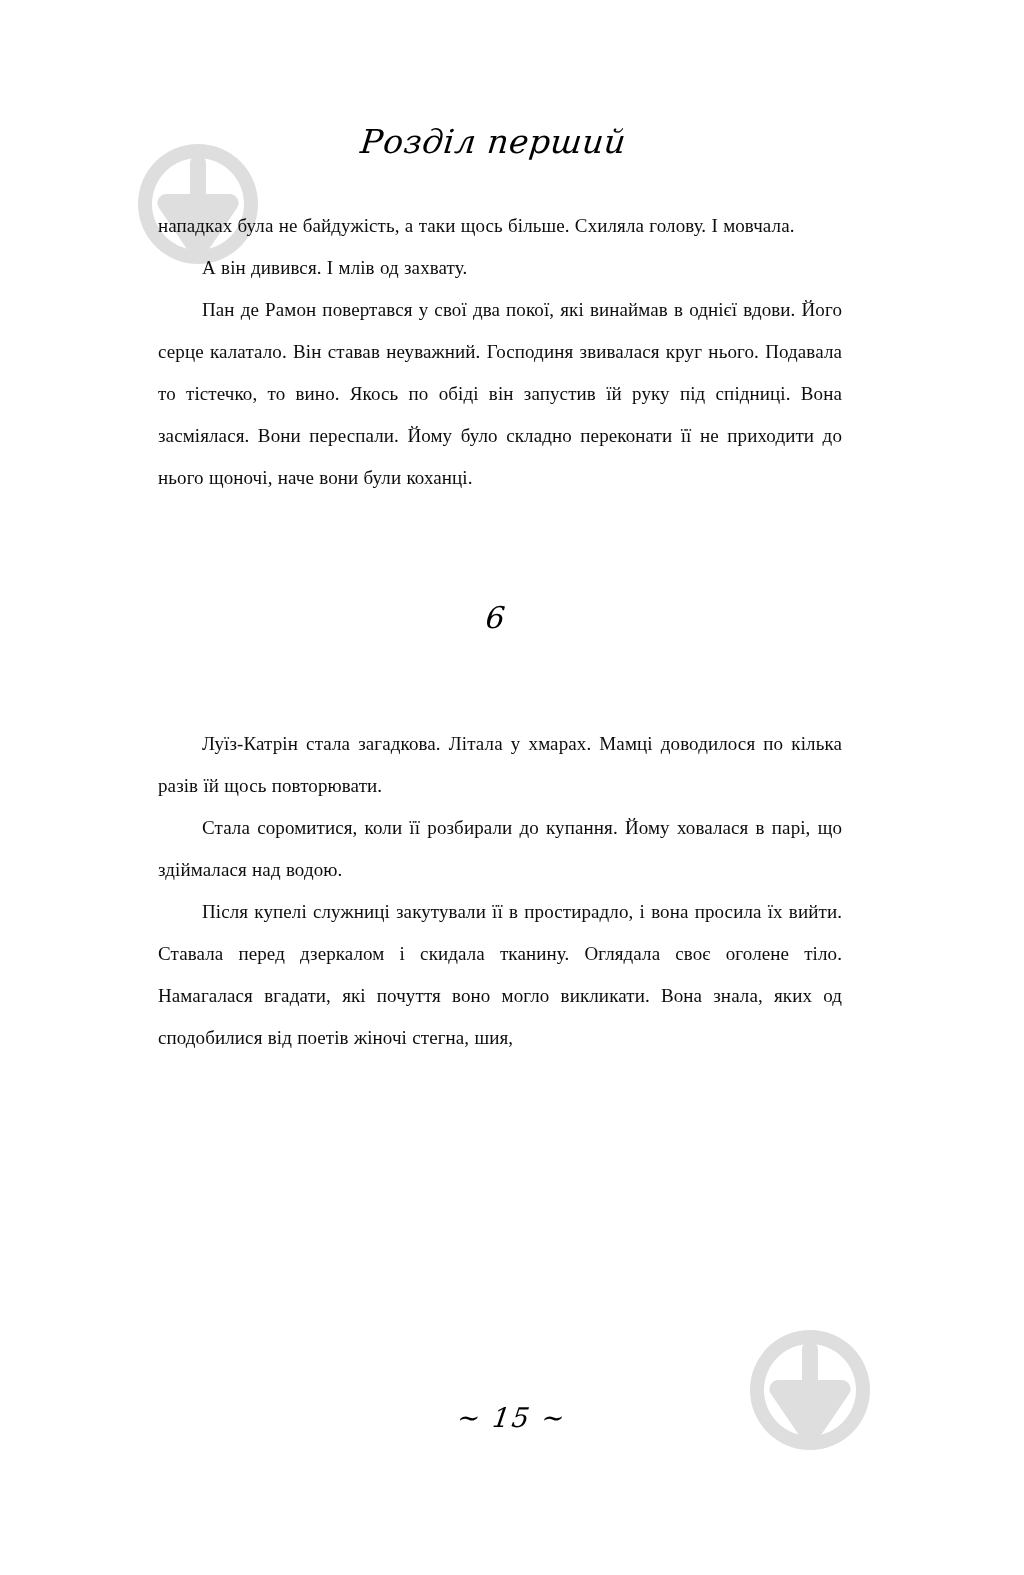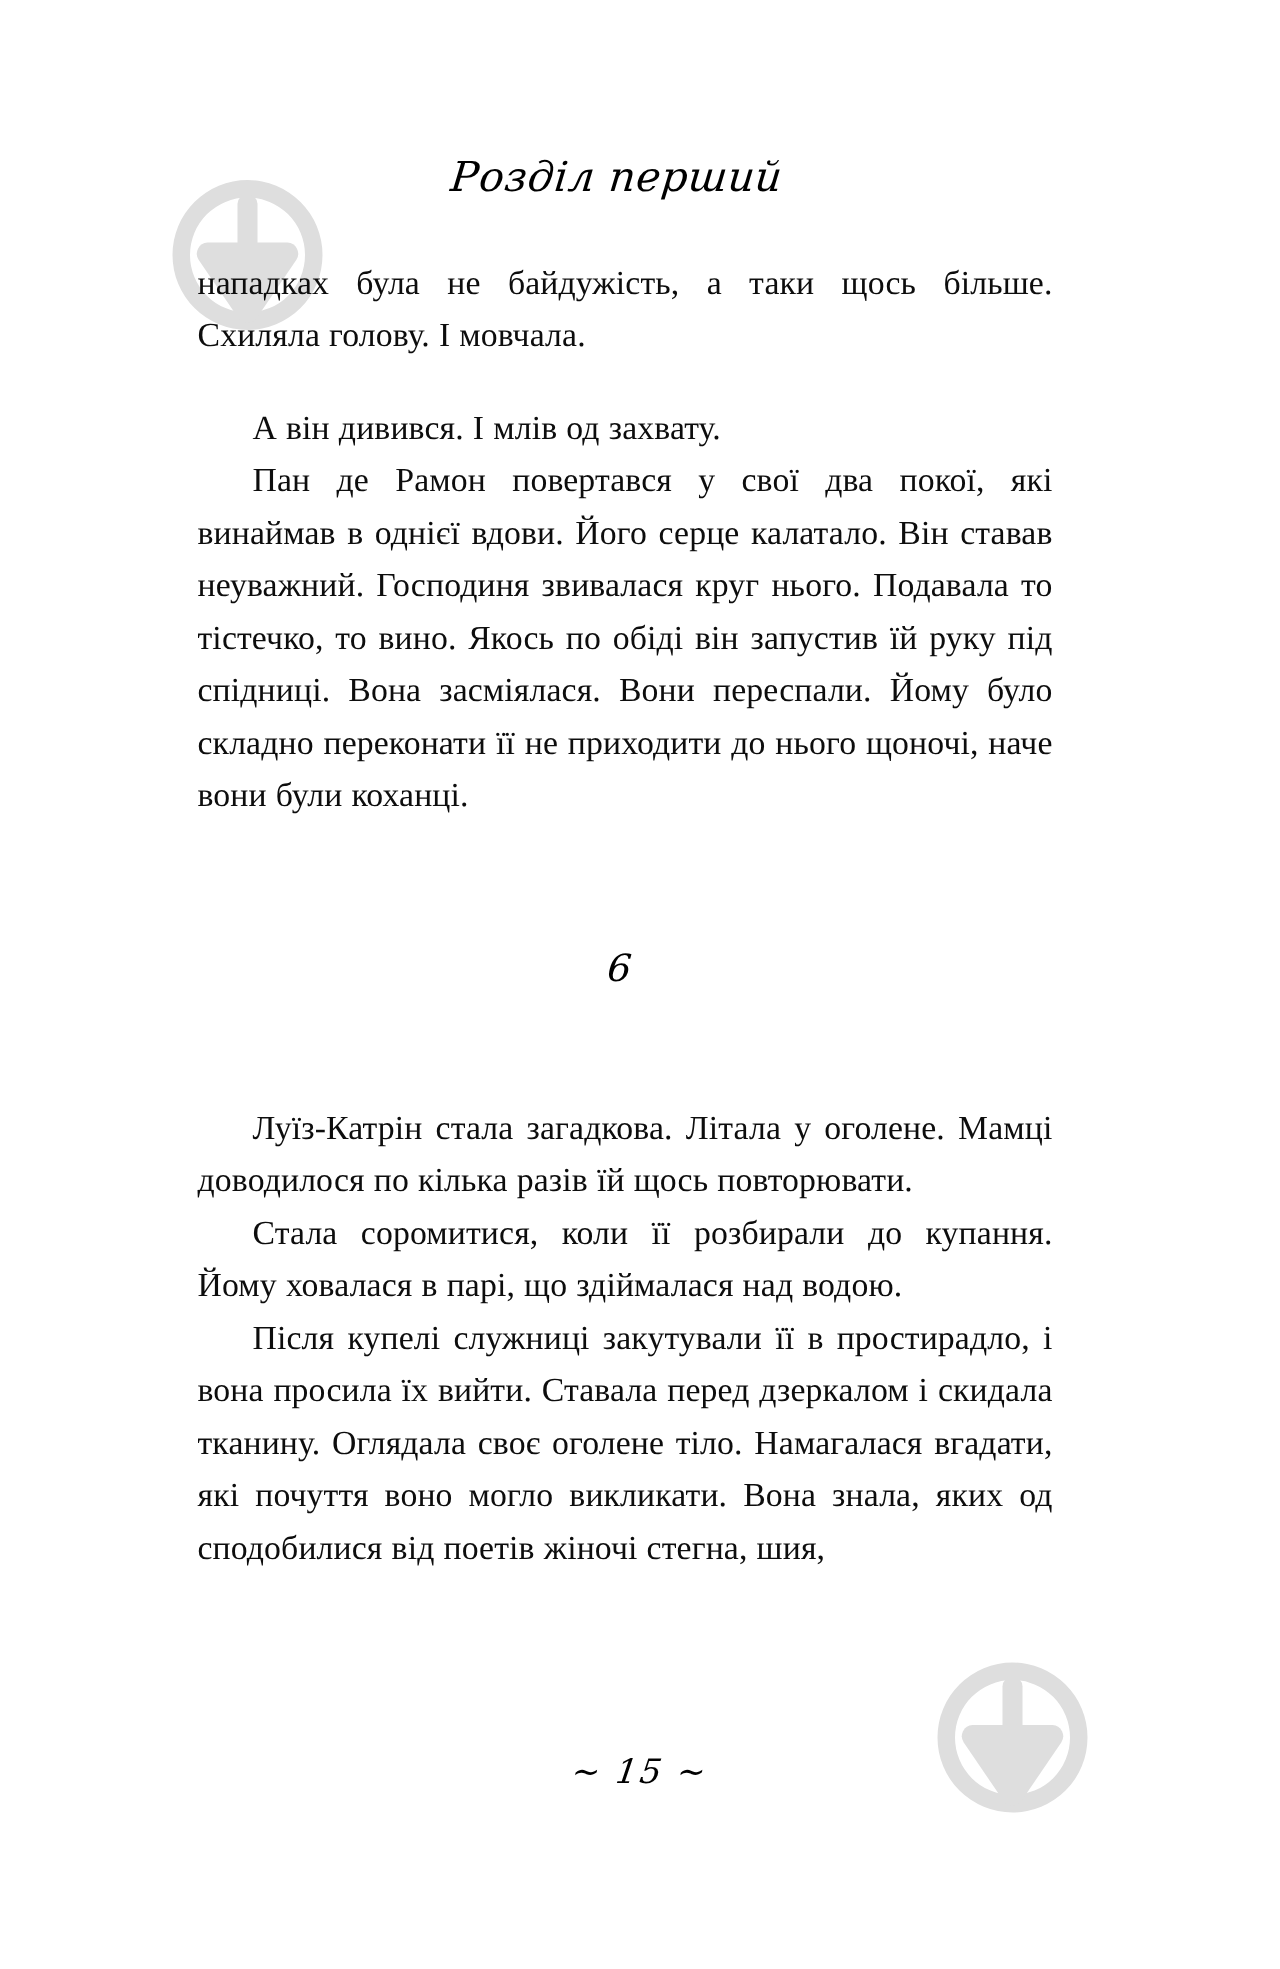--- a/index.html
+++ b/index.html
@@ -53,29 +53,29 @@
     letter-spacing: 0.5px;
     line-height: 1;
     color: #000;
     transform: skewX(-6deg);
   }
 
   .body-block { margin: 0; }
 
   .body-block p {
     margin: 0;
-    font-size: 27px;
+    font-size: 19px;
     line-height: 42px;
     text-align: justify;
     text-justify: inter-word;
     letter-spacing: 0.1px;
     word-spacing: 0.4px;
   }
   .body-block p.indent { text-indent: 44px; }
-  .body-block p.last-line { text-align: left; margin-top: 32px; }
+  .body-block p.last-line { text-align: left; }
 
   .block-one { margin-top: 47px; }
 
   
   .section-number {
     margin: 0;
     text-align: center;
     font-family: "DejaVu Serif", "Liberation Serif", serif;
     font-style: italic;
     font-size: 30px;
@@ -138,21 +138,21 @@
 
     <div class="body-block block-one">
       <p>нападках була не байдужість, а таки щось біль­ше. Схиляла голову. І мовчала.</p>
       <p class="indent last-line">А він дивився. І млів од захвату.</p>
       <p class="indent">Пан де Рамон повертався у свої два покої, які винаймав в однієї вдови. Його серце калатало. Він ставав неуважний. Господиня звивалася круг нього. Подавала то тістечко, то вино. Якось по обіді він запустив їй руку під спідниці. Вона засміялася. Вони переспали. Йому було склад­но переконати її не приходити до нього щоночі, наче вони були коханці.</p>
     </div>
 
     <div class="section-number">6</div>
 
     <div class="body-block block-two">
-      <p class="indent">Луїз-Катрін стала загадкова. Літала у оголене. Мамці доводилося по кілька разів їй щось по­вторювати.</p>
+      <p class="indent">Луїз-Катрін стала загадкова. Літала у хмарах. Мамці доводилося по кілька разів їй щось по­вторювати.</p>
       <p class="indent">Стала соромитися, коли її розбирали до ку­пання. Йому ховалася в парі, що здіймалася над водою.</p>
       <p class="indent">Після купелі служниці закутували її в про­стирадло, і вона просила їх вийти. Ставала пе­ред дзеркалом і скидала тканину. Оглядала своє оголене тіло. Намагалася вгадати, які почут­тя воно могло викликати. Вона знала, яких од сподобилися від поетів жіночі стегна, шия,</p>
     </div>
 
   </div>
 
   <div class="folio">~ 15 ~</div>
 
 </div>
 

